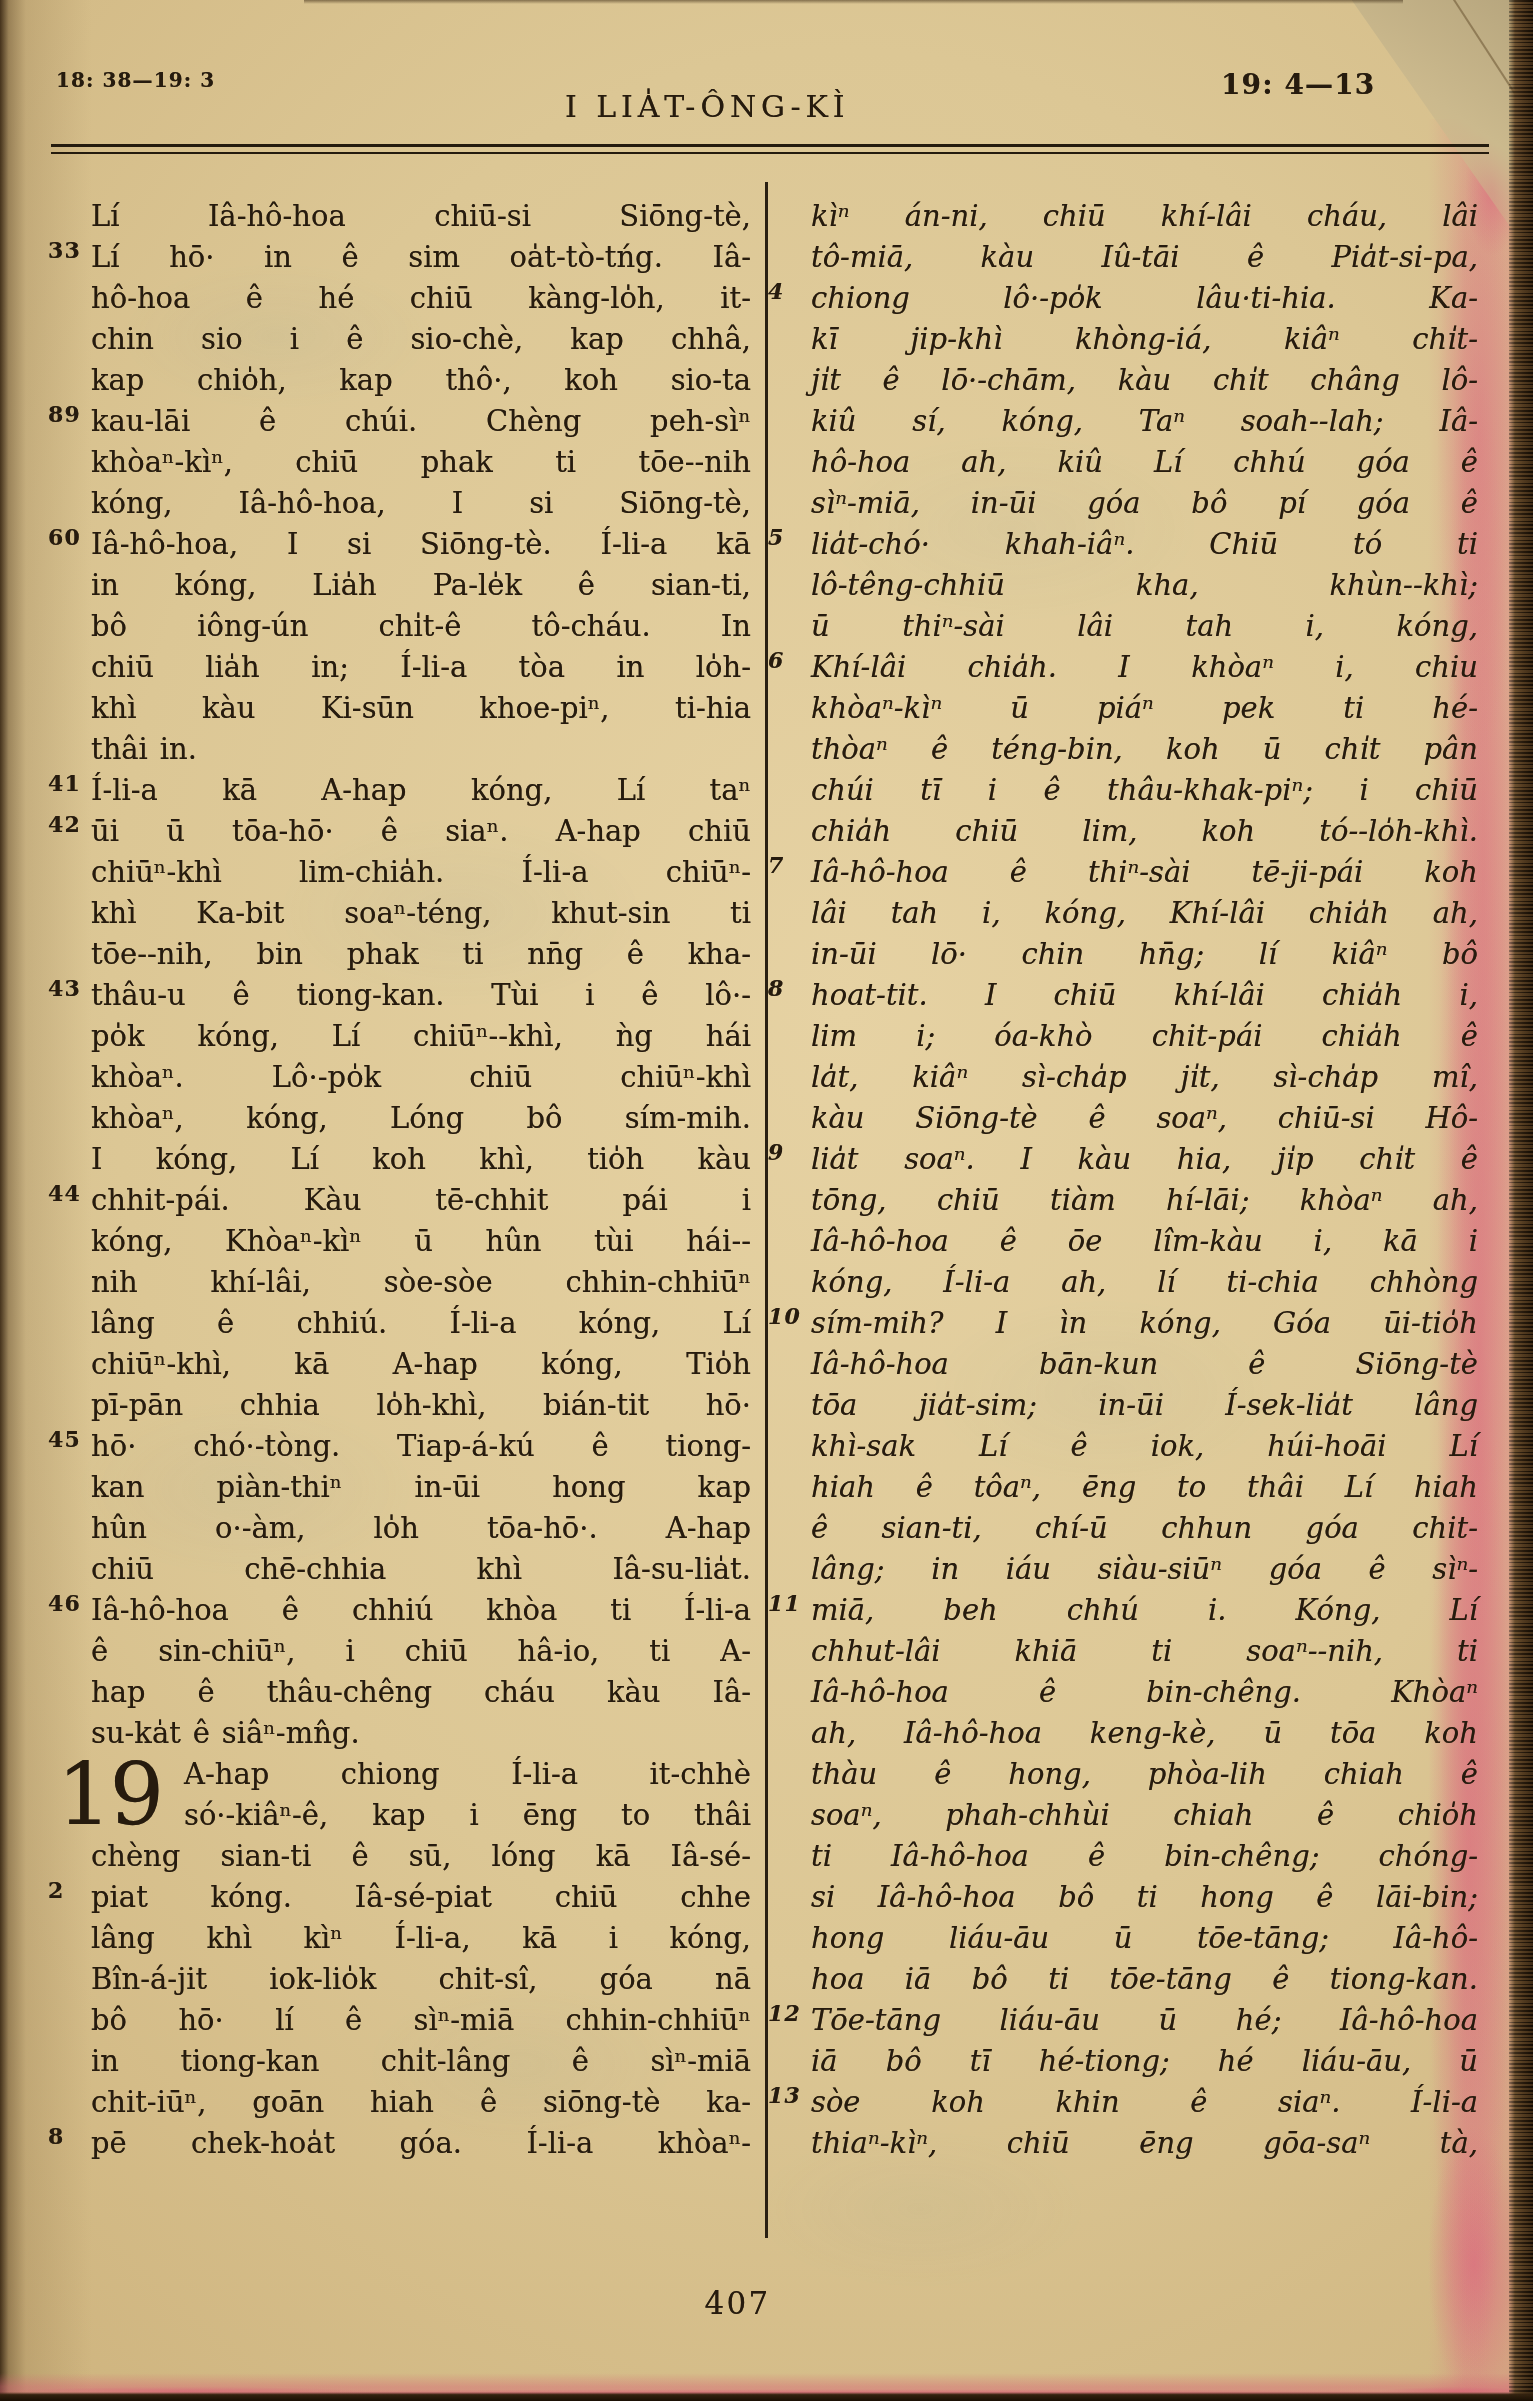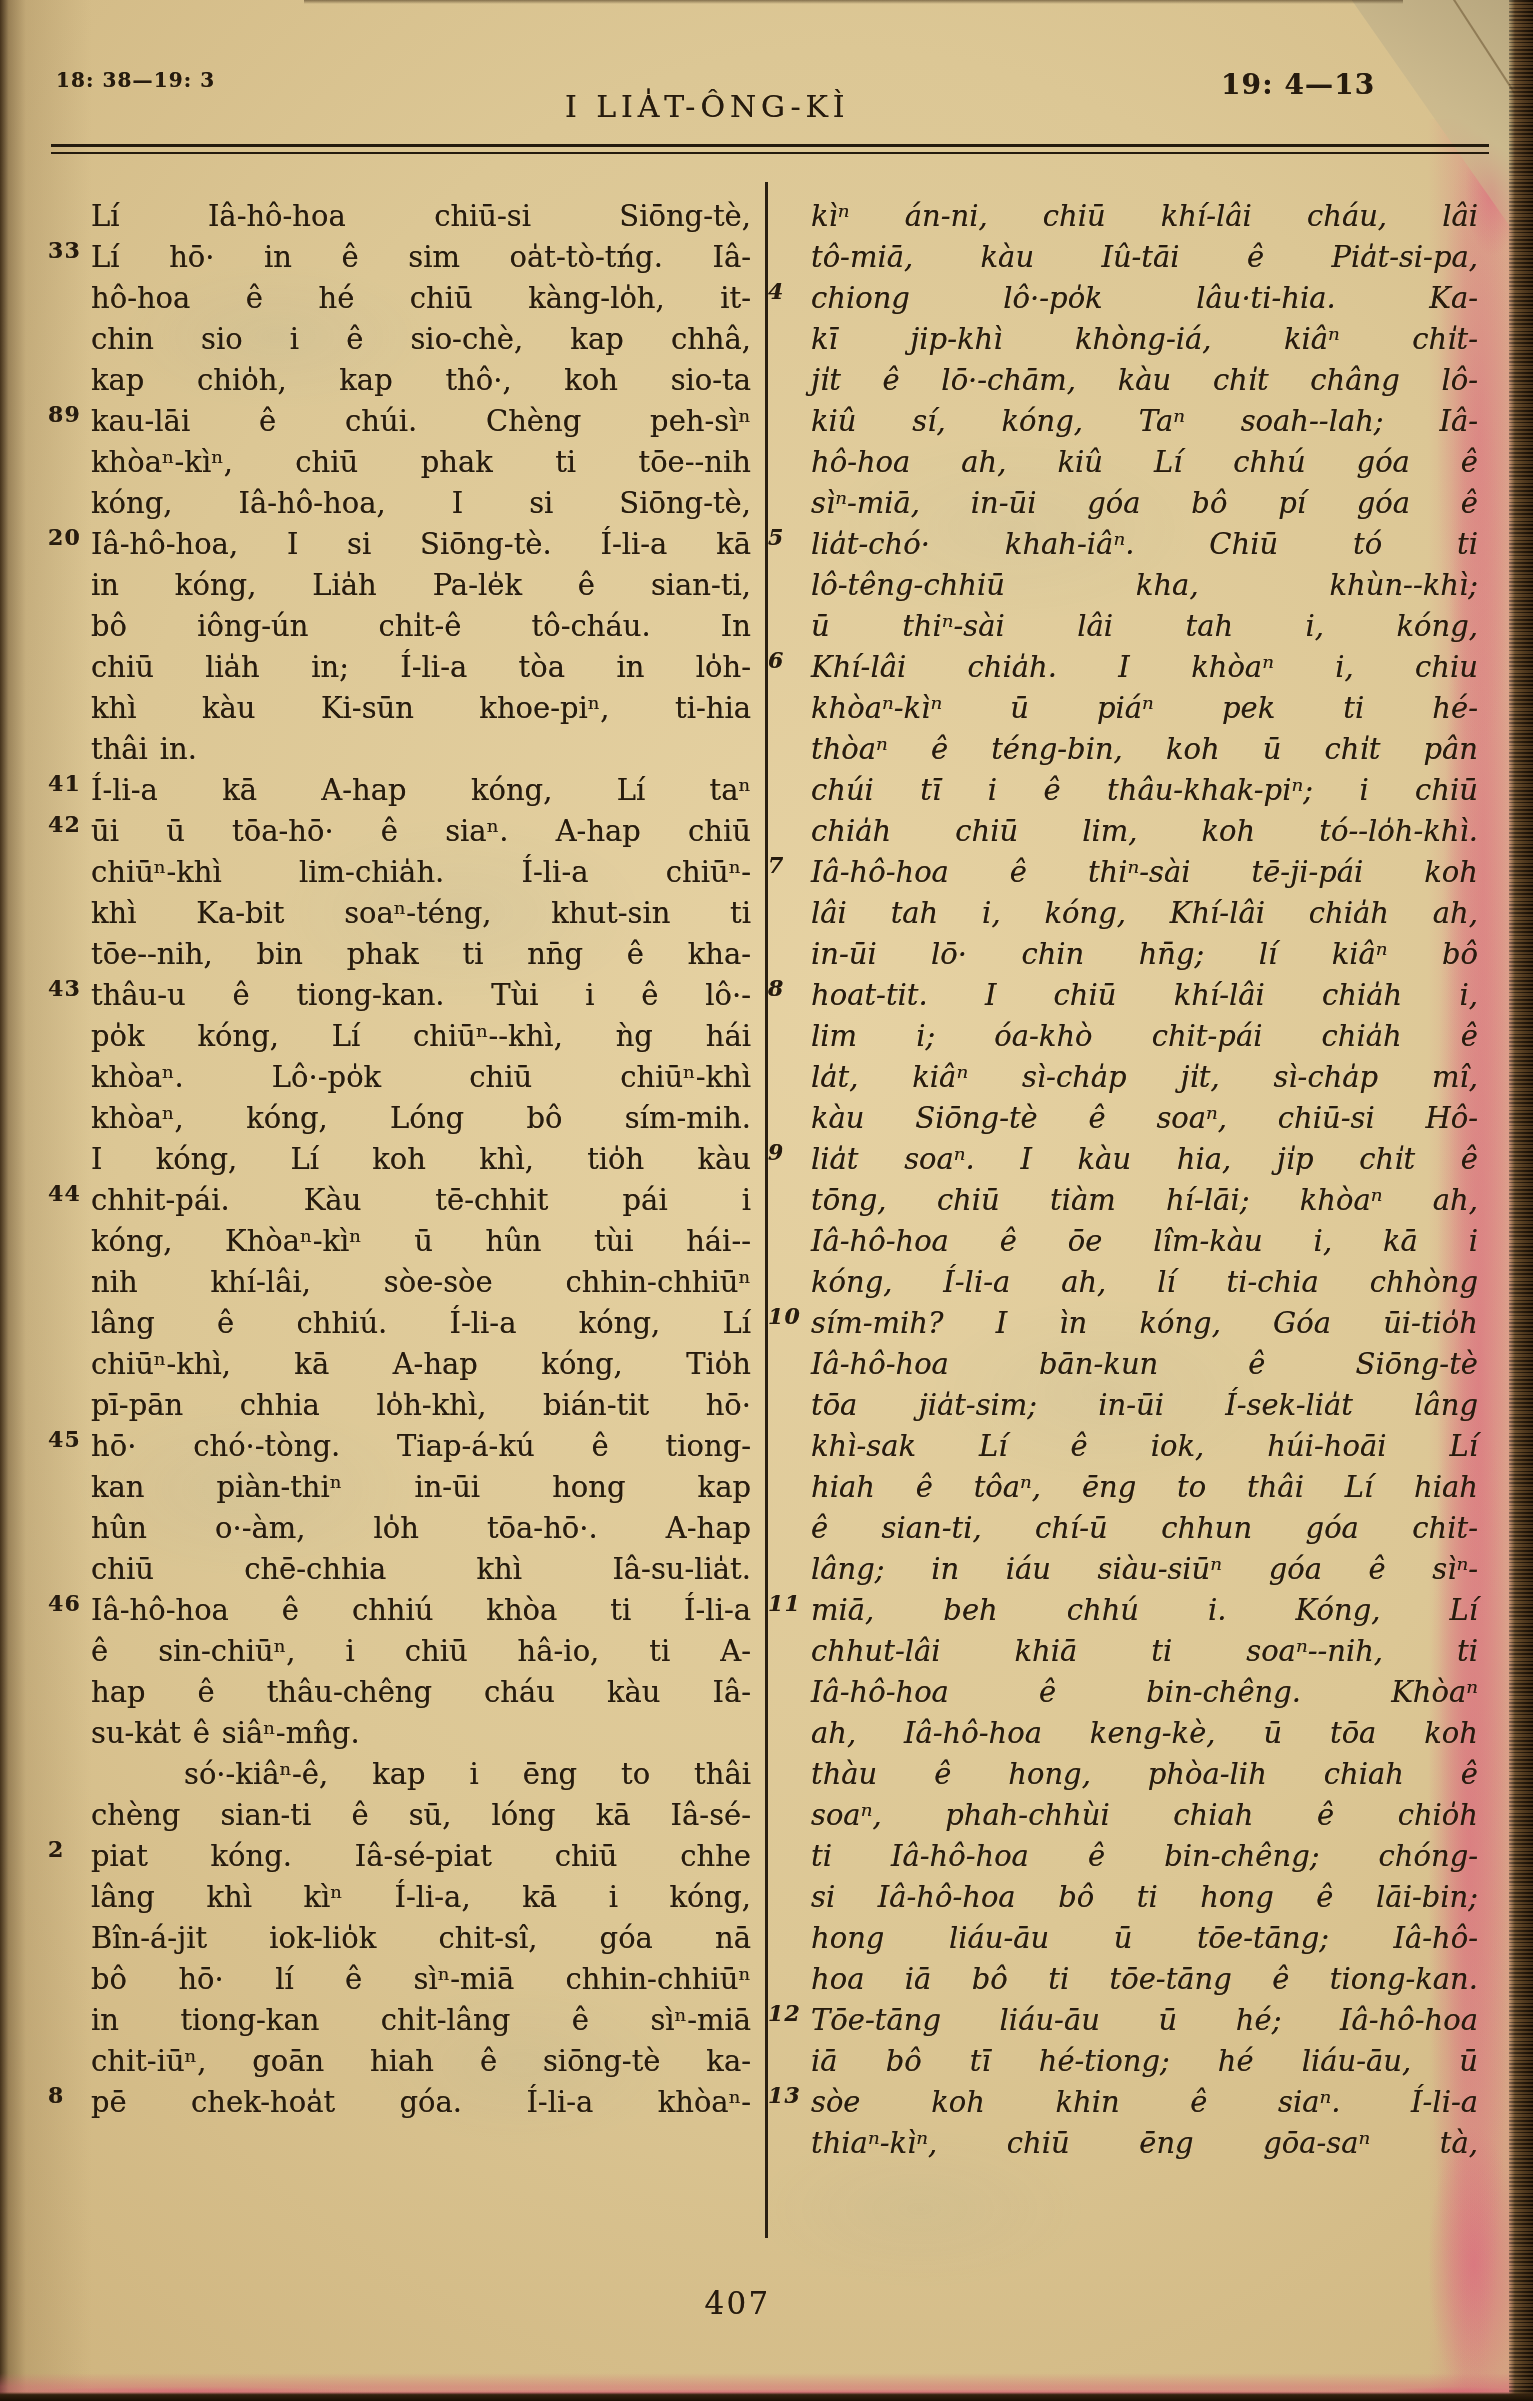--- a/index.html
+++ b/index.html
@@ -95,21 +95,21 @@
 
   <div class="col col-left">
       <div class="line"><span>Lí Iâ-hô-hoa chiū-si Siōng-tè,</span></div>
       <div class="line"><span class="vnum">33</span><span>Lí hō· in ê sim oa̍t-tò-tńg. Iâ-</span></div>
       <div class="line"><span>hô-hoa ê hé chiū kàng-lo̍h, it-</span></div>
       <div class="line"><span>chin sio i ê sio-chè, kap chhâ,</span></div>
       <div class="line"><span>kap chio̍h, kap thô·, koh sio-ta</span></div>
       <div class="line"><span class="vnum">89</span><span>kau-lāi ê chúi. Chèng peh-sìⁿ</span></div>
       <div class="line"><span>khòaⁿ-kìⁿ, chiū phak ti tōe--nih</span></div>
       <div class="line"><span>kóng, Iâ-hô-hoa, I si Siōng-tè,</span></div>
-      <div class="line"><span class="vnum">20</span><span>Iâ-hô-hoa, I si Siōng-tè. Í-li-a kā</span></div>
+      <div class="line"><span class="vnum">60</span><span>Iâ-hô-hoa, I si Siōng-tè. Í-li-a kā</span></div>
       <div class="line"><span>in kóng, Lia̍h Pa-le̍k ê sian-ti,</span></div>
       <div class="line"><span>bô iông-ún chi̍t-ê tô-cháu. In</span></div>
       <div class="line"><span>chiū lia̍h in; Í-li-a tòa in lo̍h-</span></div>
       <div class="line"><span>khì kàu Ki-sūn khoe-piⁿ, ti-hia</span></div>
       <div class="line short"><span>thâi in.</span></div>
       <div class="line"><span class="vnum">41</span><span>Í-li-a kā A-hap kóng, Lí taⁿ</span></div>
       <div class="line"><span class="vnum">42</span><span>ūi ū tōa-hō· ê siaⁿ. A-hap chiū</span></div>
       <div class="line"><span>chiūⁿ-khì lim-chia̍h. Í-li-a chiūⁿ-</span></div>
       <div class="line"><span>khì Ka-bit soaⁿ-téng, khut-sin ti</span></div>
       <div class="line"><span>tōe--nih, bin phak ti nn̄g ê kha-</span></div>
@@ -125,20 +125,21 @@
       <div class="line"><span>chiūⁿ-khì, kā A-hap kóng, Tio̍h</span></div>
       <div class="line"><span>pī-pān chhia lo̍h-khì, bián-tit hō·</span></div>
       <div class="line"><span class="vnum">45</span><span>hō· chó·-tòng. Tiap-á-kú ê tiong-</span></div>
       <div class="line"><span>kan piàn-thiⁿ in-ūi hong kap</span></div>
       <div class="line"><span>hûn o·-àm, lo̍h tōa-hō·. A-hap</span></div>
       <div class="line"><span>chiū chē-chhia khì Iâ-su-lia̍t.</span></div>
       <div class="line"><span class="vnum">46</span><span>Iâ-hô-hoa ê chhiú khòa ti Í-li-a</span></div>
       <div class="line"><span>ê sin-chiūⁿ, i chiū hâ-io, ti A-</span></div>
       <div class="line"><span>hap ê thâu-chêng cháu kàu Iâ-</span></div>
       <div class="line short"><span>su-ka̍t ê siâⁿ-mn̂g.</span></div>
+      <div class="line chap-line"><span class="chapnum">19</span><span>A-hap chiong Í-li-a it-chhè</span></div>
       <div class="line chap-cont"><span>só·-kiâⁿ-ê, kap i ēng to thâi</span></div>
       <div class="line"><span>chèng sian-ti ê sū, lóng kā Iâ-sé-</span></div>
       <div class="line"><span class="vnum">2</span><span>piat kóng. Iâ-sé-piat chiū chhe</span></div>
       <div class="line"><span>lâng khì kìⁿ Í-li-a, kā i kóng,</span></div>
       <div class="line"><span>Bîn-á-jit iok-lio̍k chit-sî, góa nā</span></div>
       <div class="line"><span>bô hō· lí ê sìⁿ-miā chhin-chhiūⁿ</span></div>
       <div class="line"><span>in tiong-kan chi̍t-lâng ê sìⁿ-miā</span></div>
       <div class="line"><span>chit-iūⁿ, goān hiah ê siōng-tè ka-</span></div>
       <div class="line"><span class="vnum">8</span><span>pē chek-hoa̍t góa. Í-li-a khòaⁿ-</span></div>
     </div>

